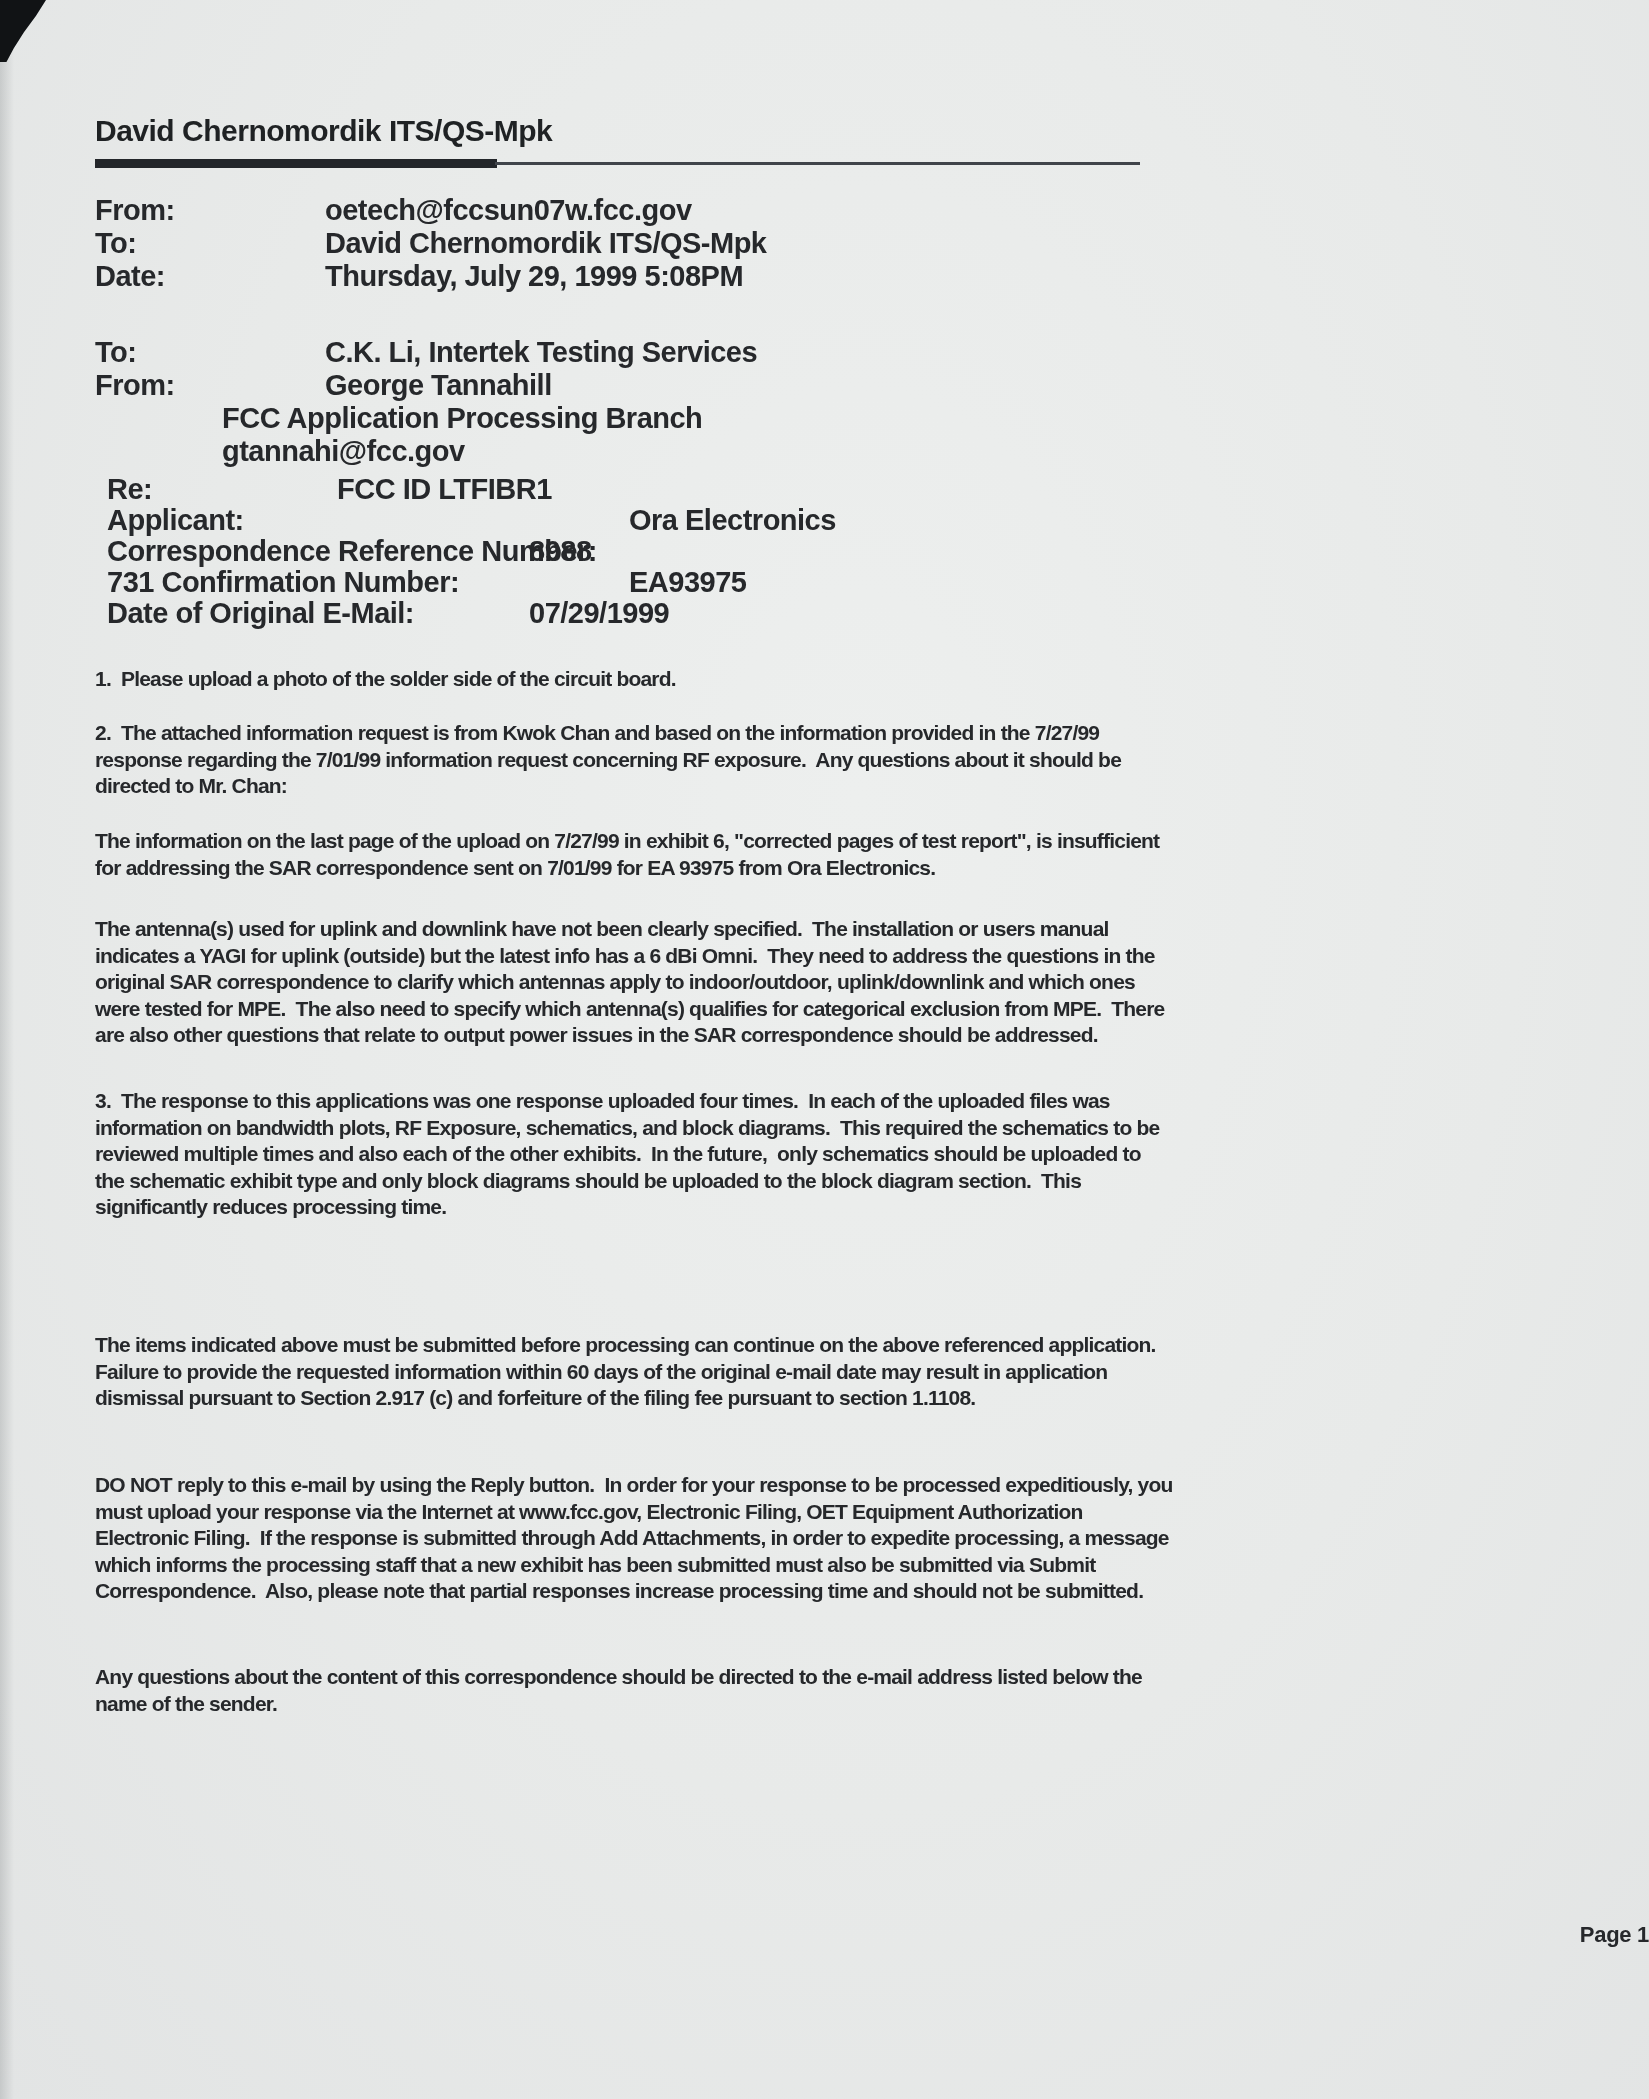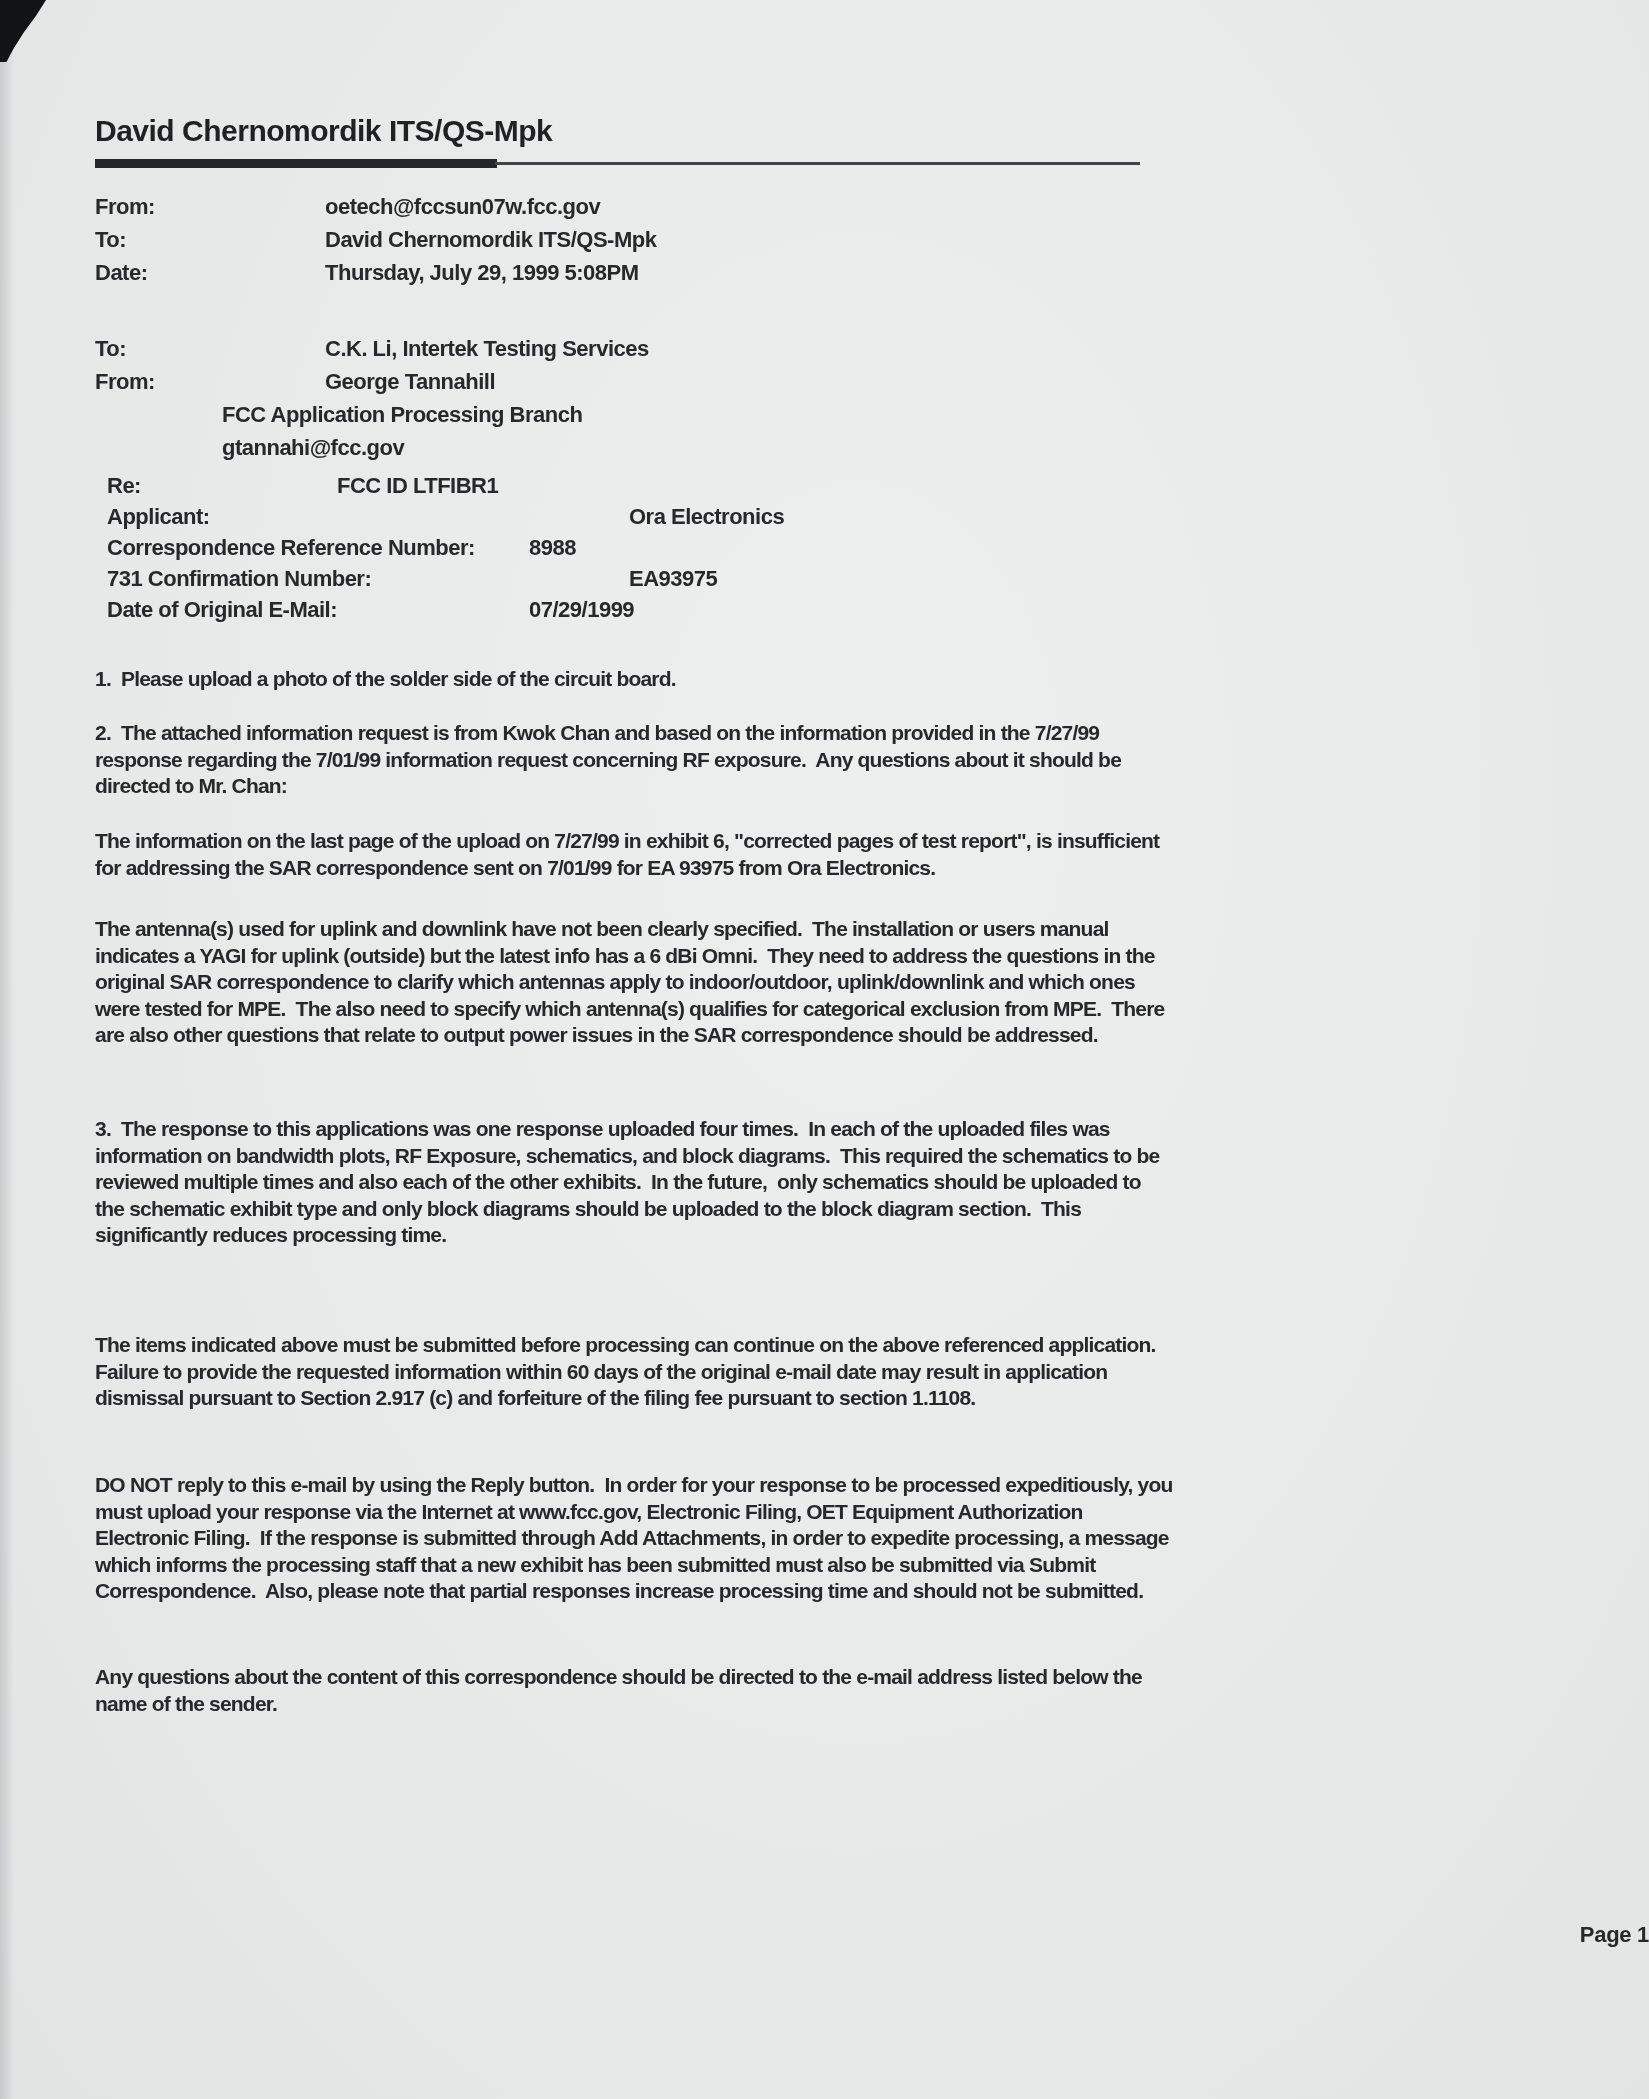--- a/index.html
+++ b/index.html
@@ -22,21 +22,21 @@
     clip-path:polygon(0 0,100% 0,78% 26%,52% 52%,30% 78%,14% 100%,0 100%);
   }
   .title{
     position:absolute;left:95px;top:114px;width:1075px;
     font-size:30px;letter-spacing:-0.5px;color:#1f2224;margin:0;
   }
   .rule{position:absolute;left:95px;top:159px;width:1045px;height:10px;}
   .rule-thick{position:absolute;left:0;top:0;width:402px;height:9px;background:#23262a;}
   .rule-thin{position:absolute;left:400px;right:0;top:3px;height:3px;background:#40444a;}
 
-  .fields{position:absolute;left:95px;width:1075px;font-size:22px;letter-spacing:-0.5px;}
+  .fields{position:absolute;left:95px;width:1075px;font-size:29px;letter-spacing:-0.5px;}
   #email-header{top:194px;}
   #forwarded-header{top:336px;}
   #reference-block{top:473px;}
   .frow{position:relative;height:33px;}
   #reference-block .frow{height:31px;margin-left:12px;}
   .flabel{white-space:nowrap;}
   .fvalue{position:absolute;top:0;white-space:nowrap;}
   .val-a{left:230px;}
   .val-b{left:422px;}
   .val-c{left:522px;}
@@ -44,21 +44,21 @@
 
   .para{
     position:absolute;left:95px;width:1078px;
     font-size:21px;letter-spacing:-0.8px;line-height:26.5px;
     white-space:pre-wrap;
   }
   #para-1{top:666px;}
   #para-2{top:720px;}
   #para-3{top:828px;}
   #para-4{top:916px;}
-  #para-5{top:1116px;}
+  #para-5{top:1088px;}
   #para-6{top:1332px;}
   #para-7{top:1472px;}
   #para-8{top:1664px;}
 
   .footer{
     position:absolute;left:0;right:0;top:1922px;
     text-align:right;font-size:22px;letter-spacing:-0.3px;
   }
 </style>
 </head>

